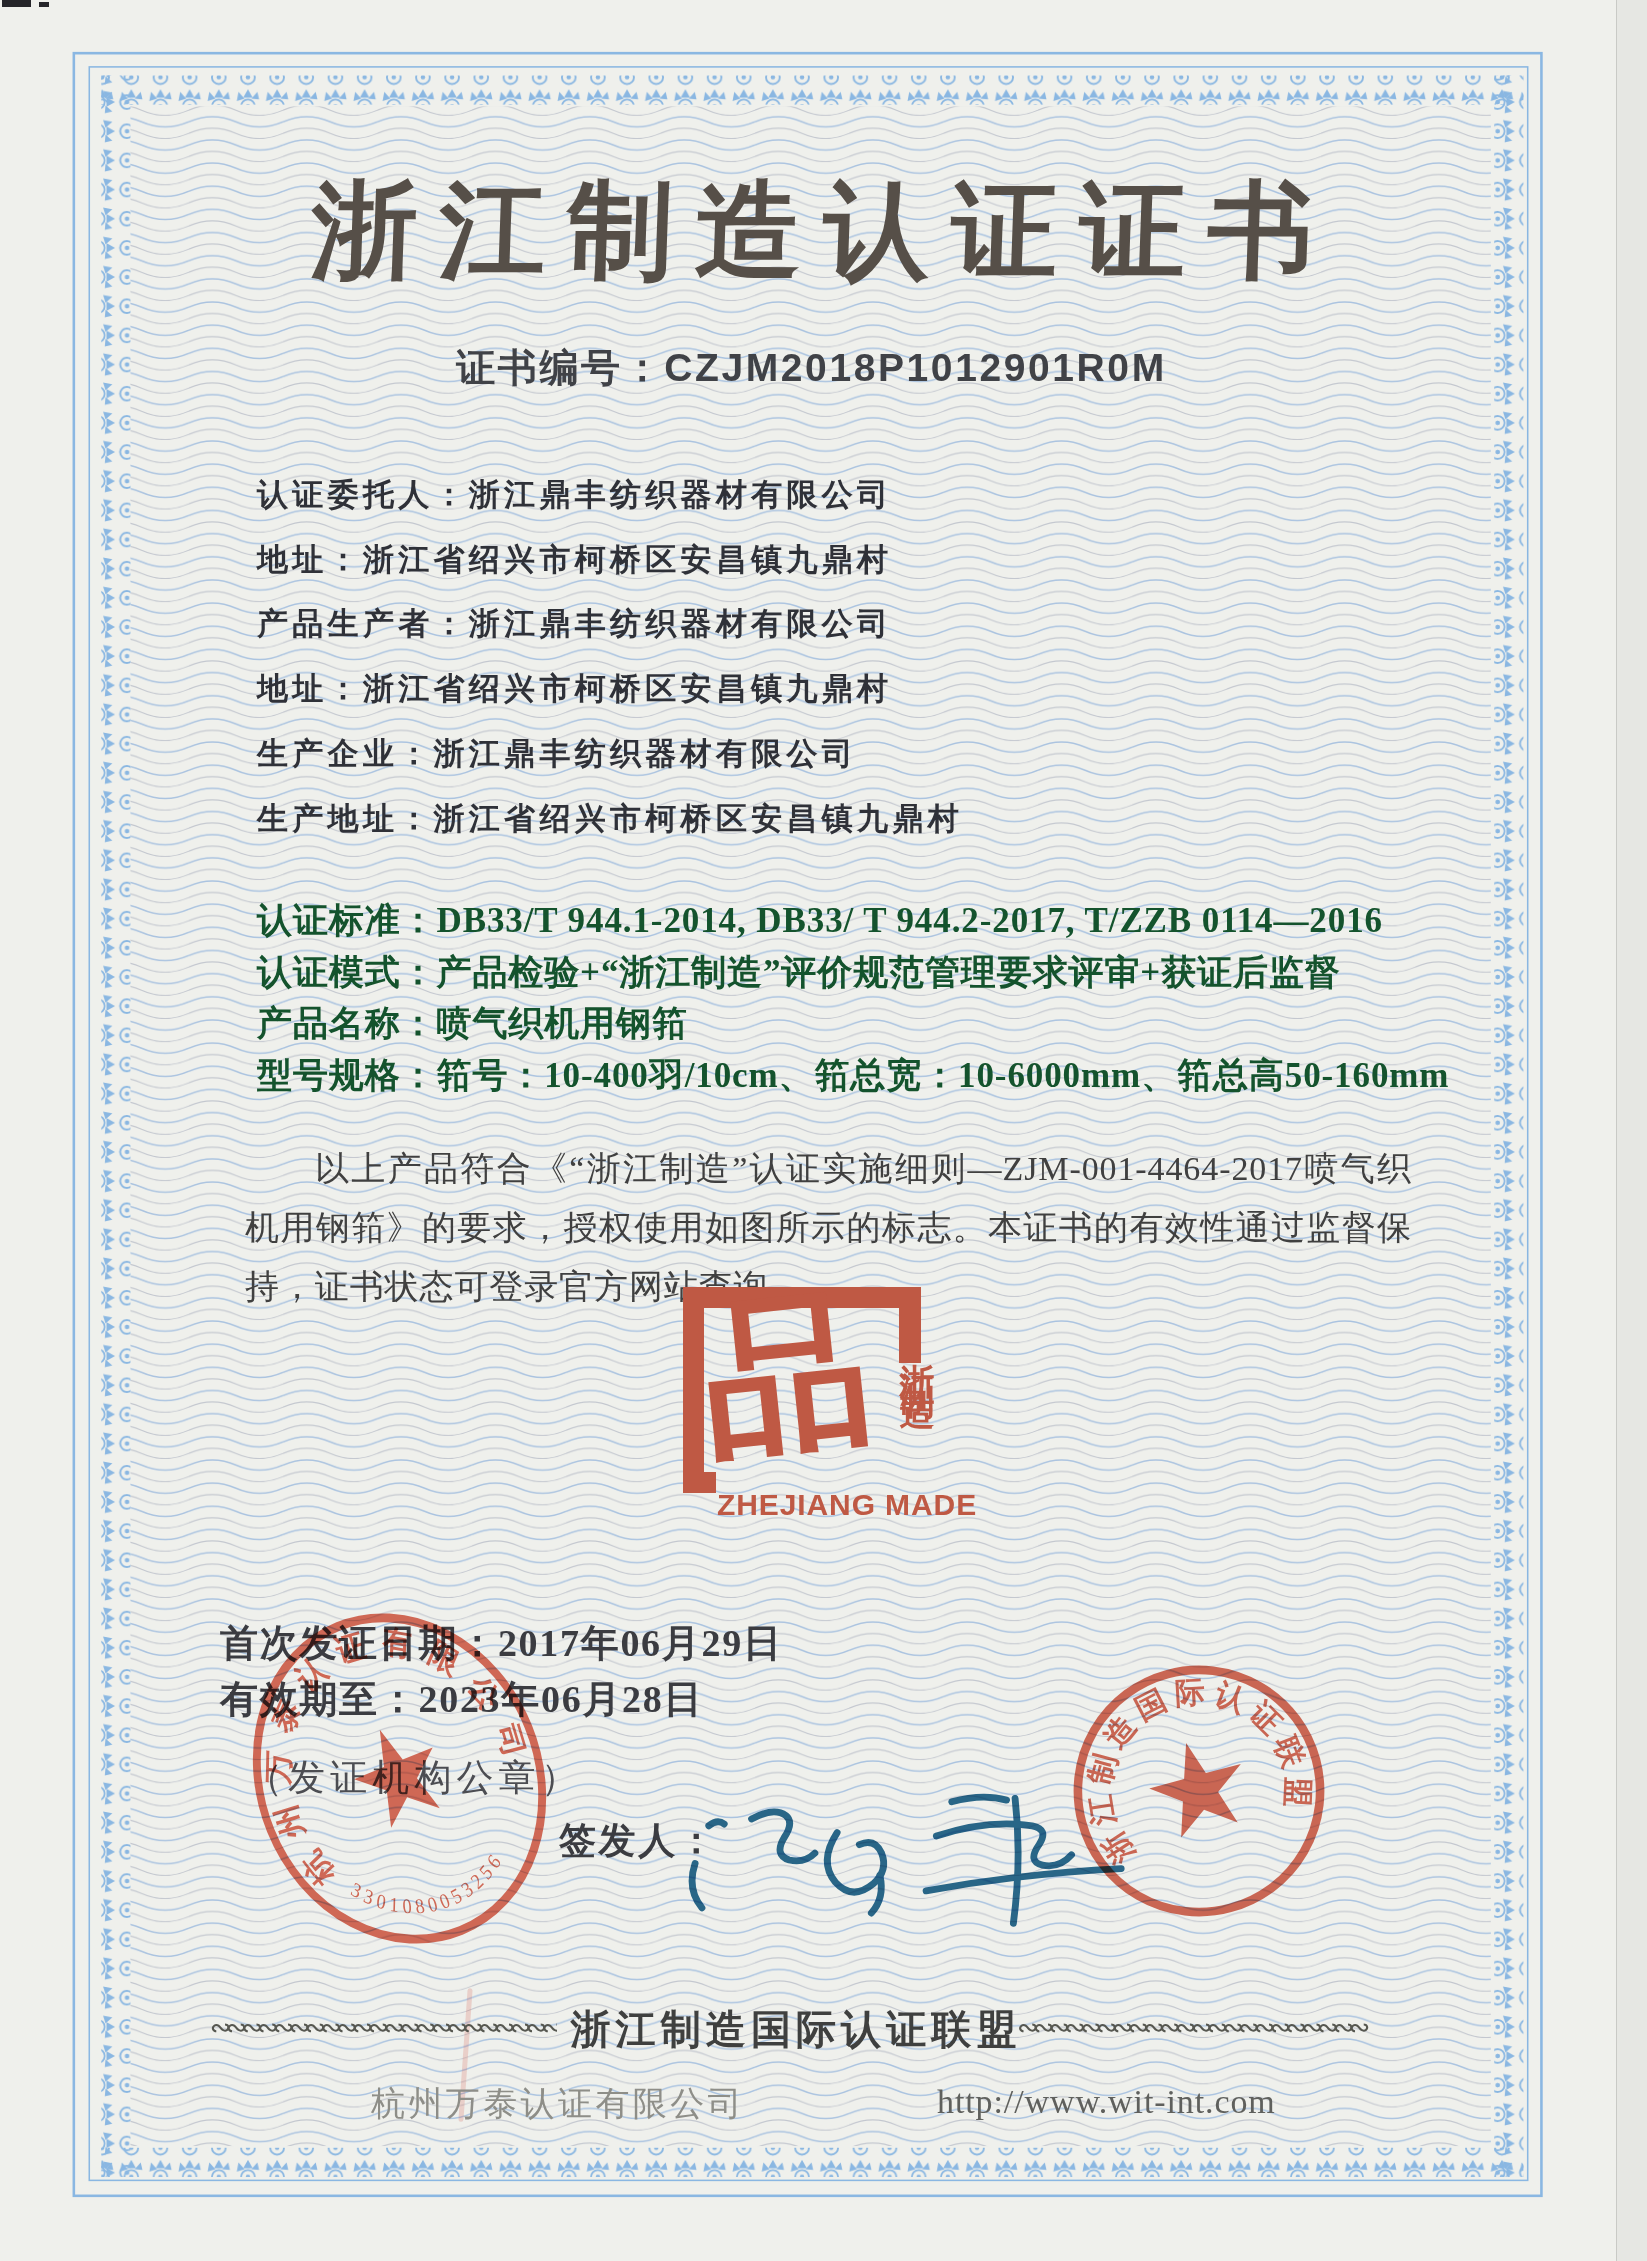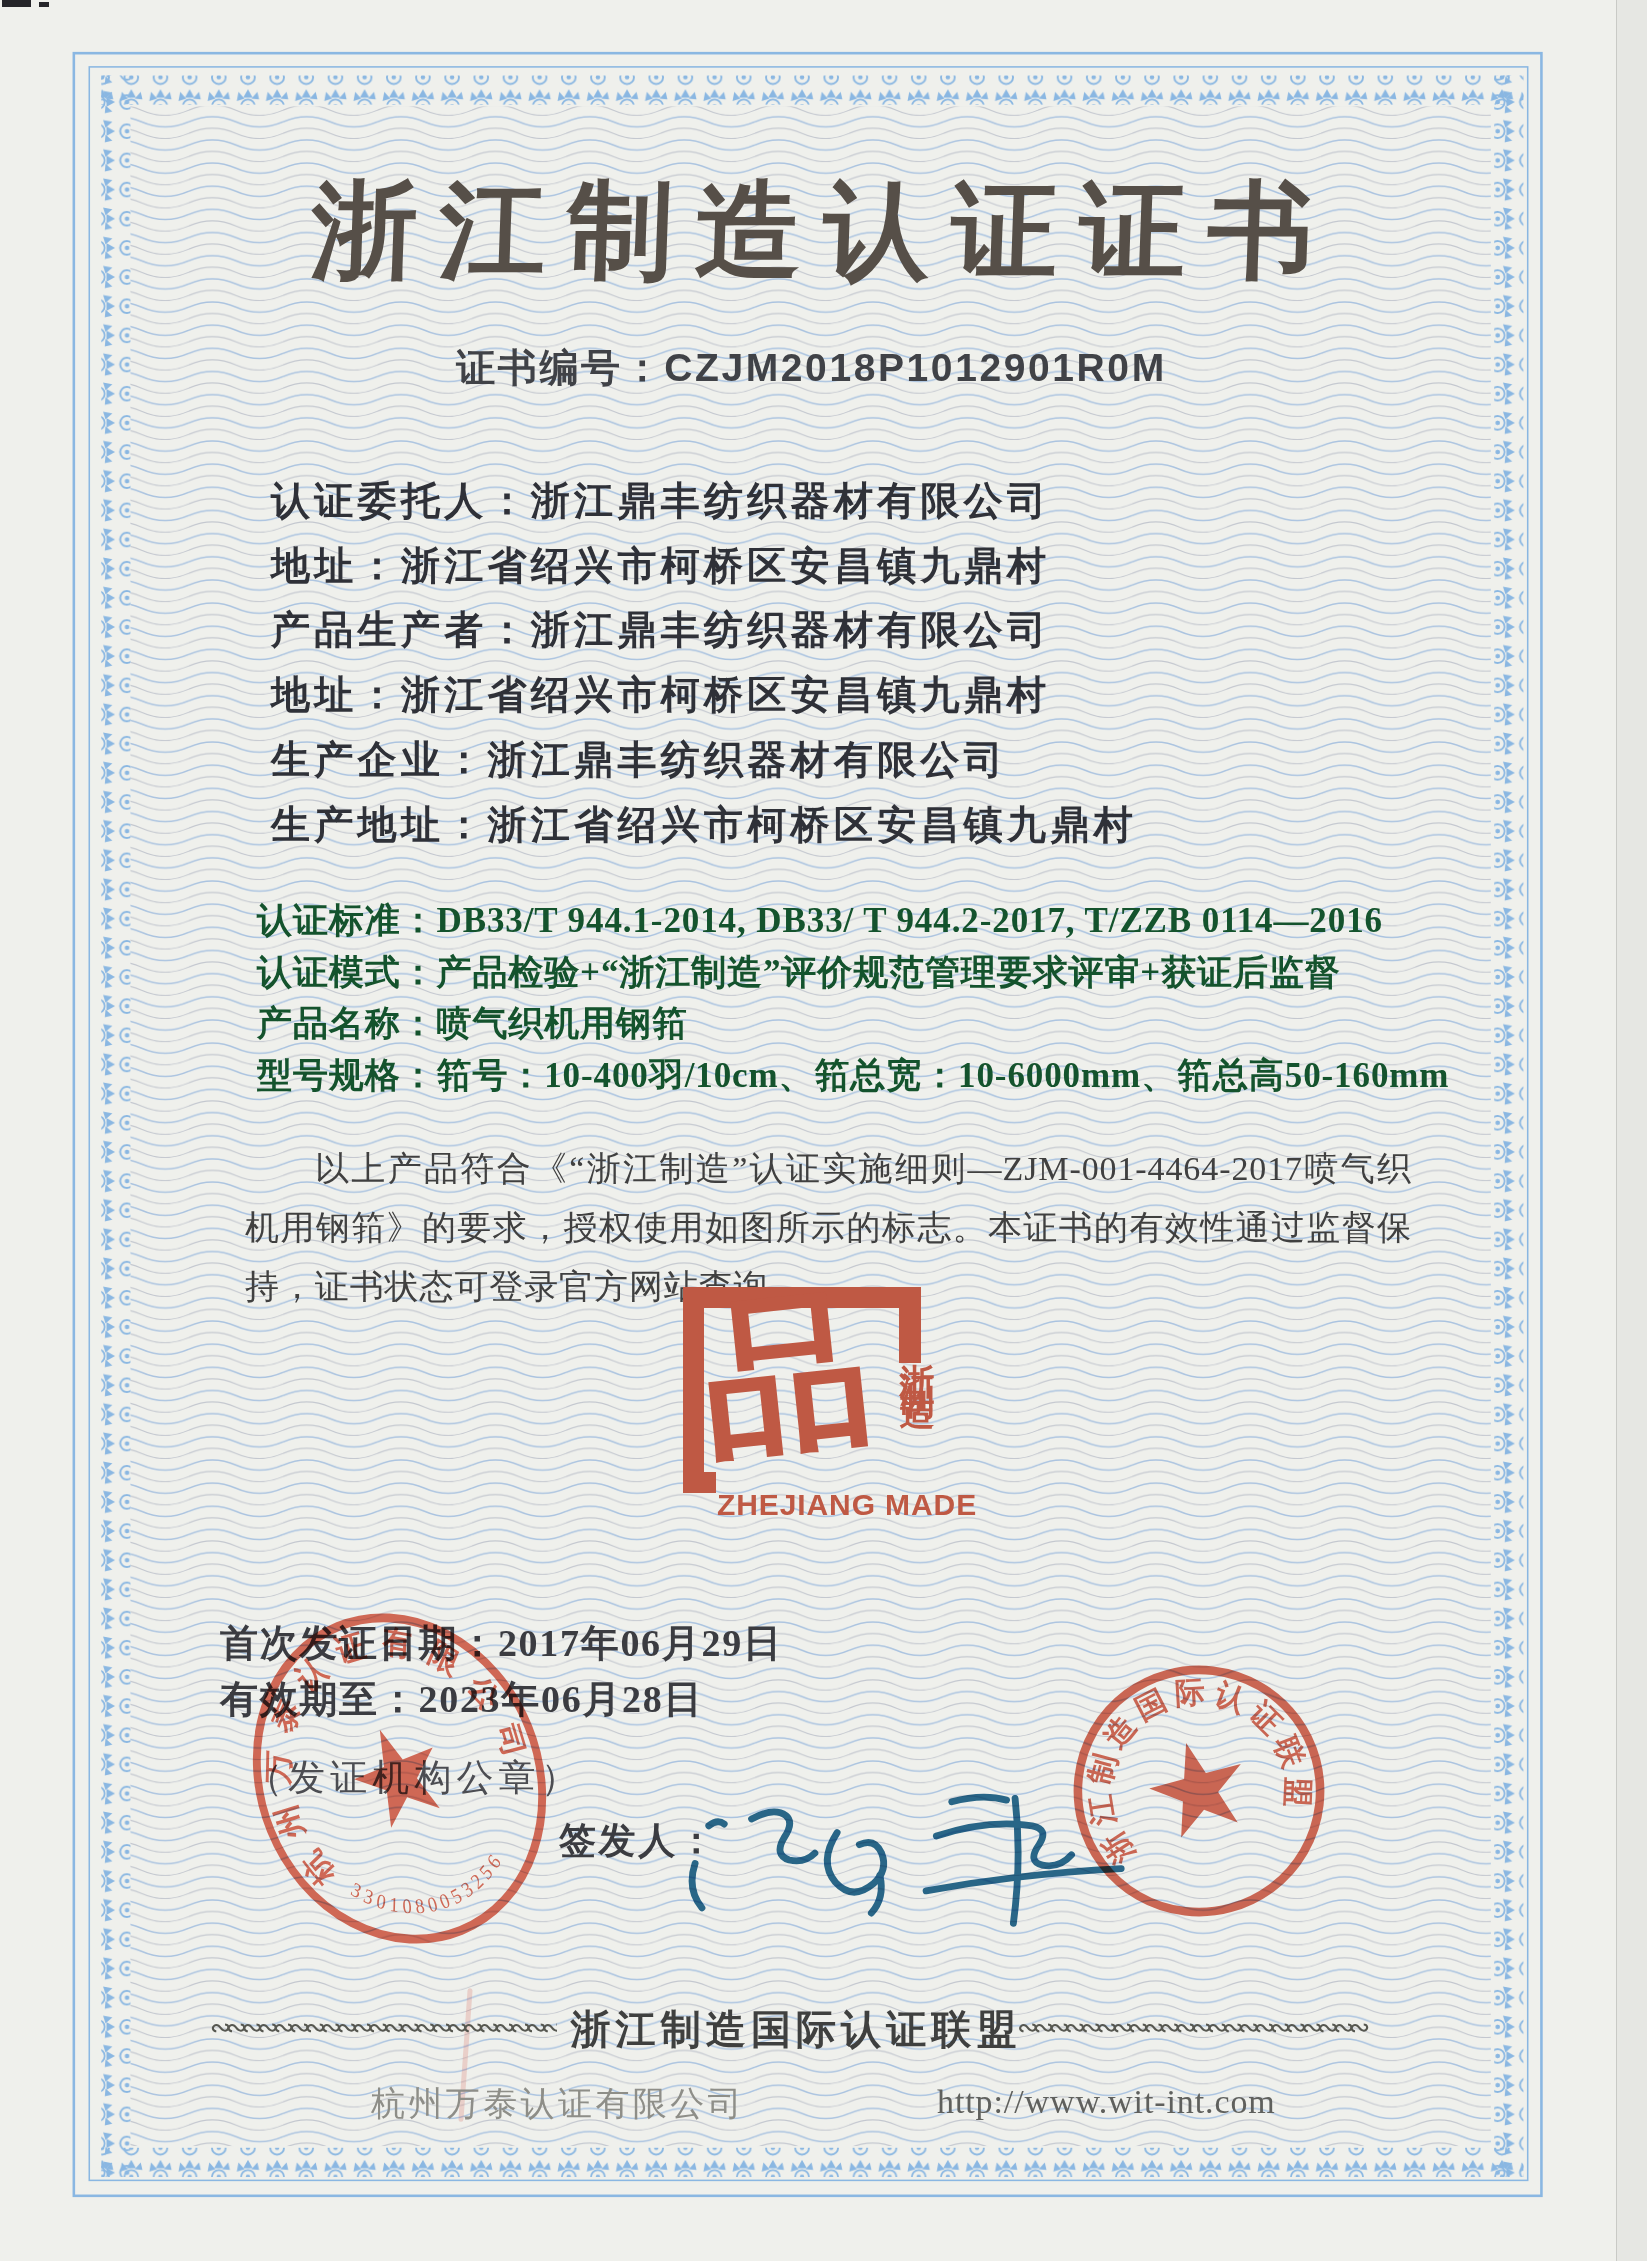--- a/index.html
+++ b/index.html
@@ -6,21 +6,21 @@
   body{width:1647px;height:2261px;background:#b9bab6;font-family:"Liberation Serif","DejaVu Serif",serif;}
   #paper{position:relative;width:1647px;height:2261px;background:#eff0ec;overflow:hidden;}
   .bgsvg{position:absolute;left:0;top:0;}
   
   .title{position:absolute;top:160px;left:0;width:1647px;text-align:center;
          font-size:106px;font-weight:bold;color:#564f48;letter-spacing:22px;
          transform:skewX(-2deg);white-space:nowrap;}
   .certno{position:absolute;top:341px;left:0;width:1623px;text-align:center;
           font-family:"Liberation Sans","DejaVu Sans",sans-serif;
           font-size:39px;font-weight:600;color:#404247;letter-spacing:2.6px;white-space:nowrap;}
-  .fline{position:absolute;left:271px;font-size:39px;font-weight:bold;color:#2f3138;
+  .fline{position:absolute;left:257px;font-size:31px;font-weight:bold;color:#2f3138;
          letter-spacing:4.3px;white-space:nowrap;}
   .sline{position:absolute;left:257px;font-size:35px;font-weight:700;color:#14532d;
          letter-spacing:0.9px;white-space:nowrap;}
   .para{position:absolute;left:245px;top:1139px;width:1167px;font-size:34px;color:#404040;
         line-height:59px;text-align:justify;text-indent:70px;letter-spacing:0.9px;margin:0;}
   .dline{position:absolute;left:220px;font-size:38px;font-weight:600;color:#3b3c41;
          letter-spacing:1.7px;white-space:nowrap;}
   .sealnote{position:absolute;left:214px;top:1753px;font-size:37px;color:#4c4d52;
             letter-spacing:5.1px;white-space:nowrap;margin-left:32px;}
   .issuer{position:absolute;left:559px;top:1816px;font-size:37px;font-weight:600;color:#3b3c41;

